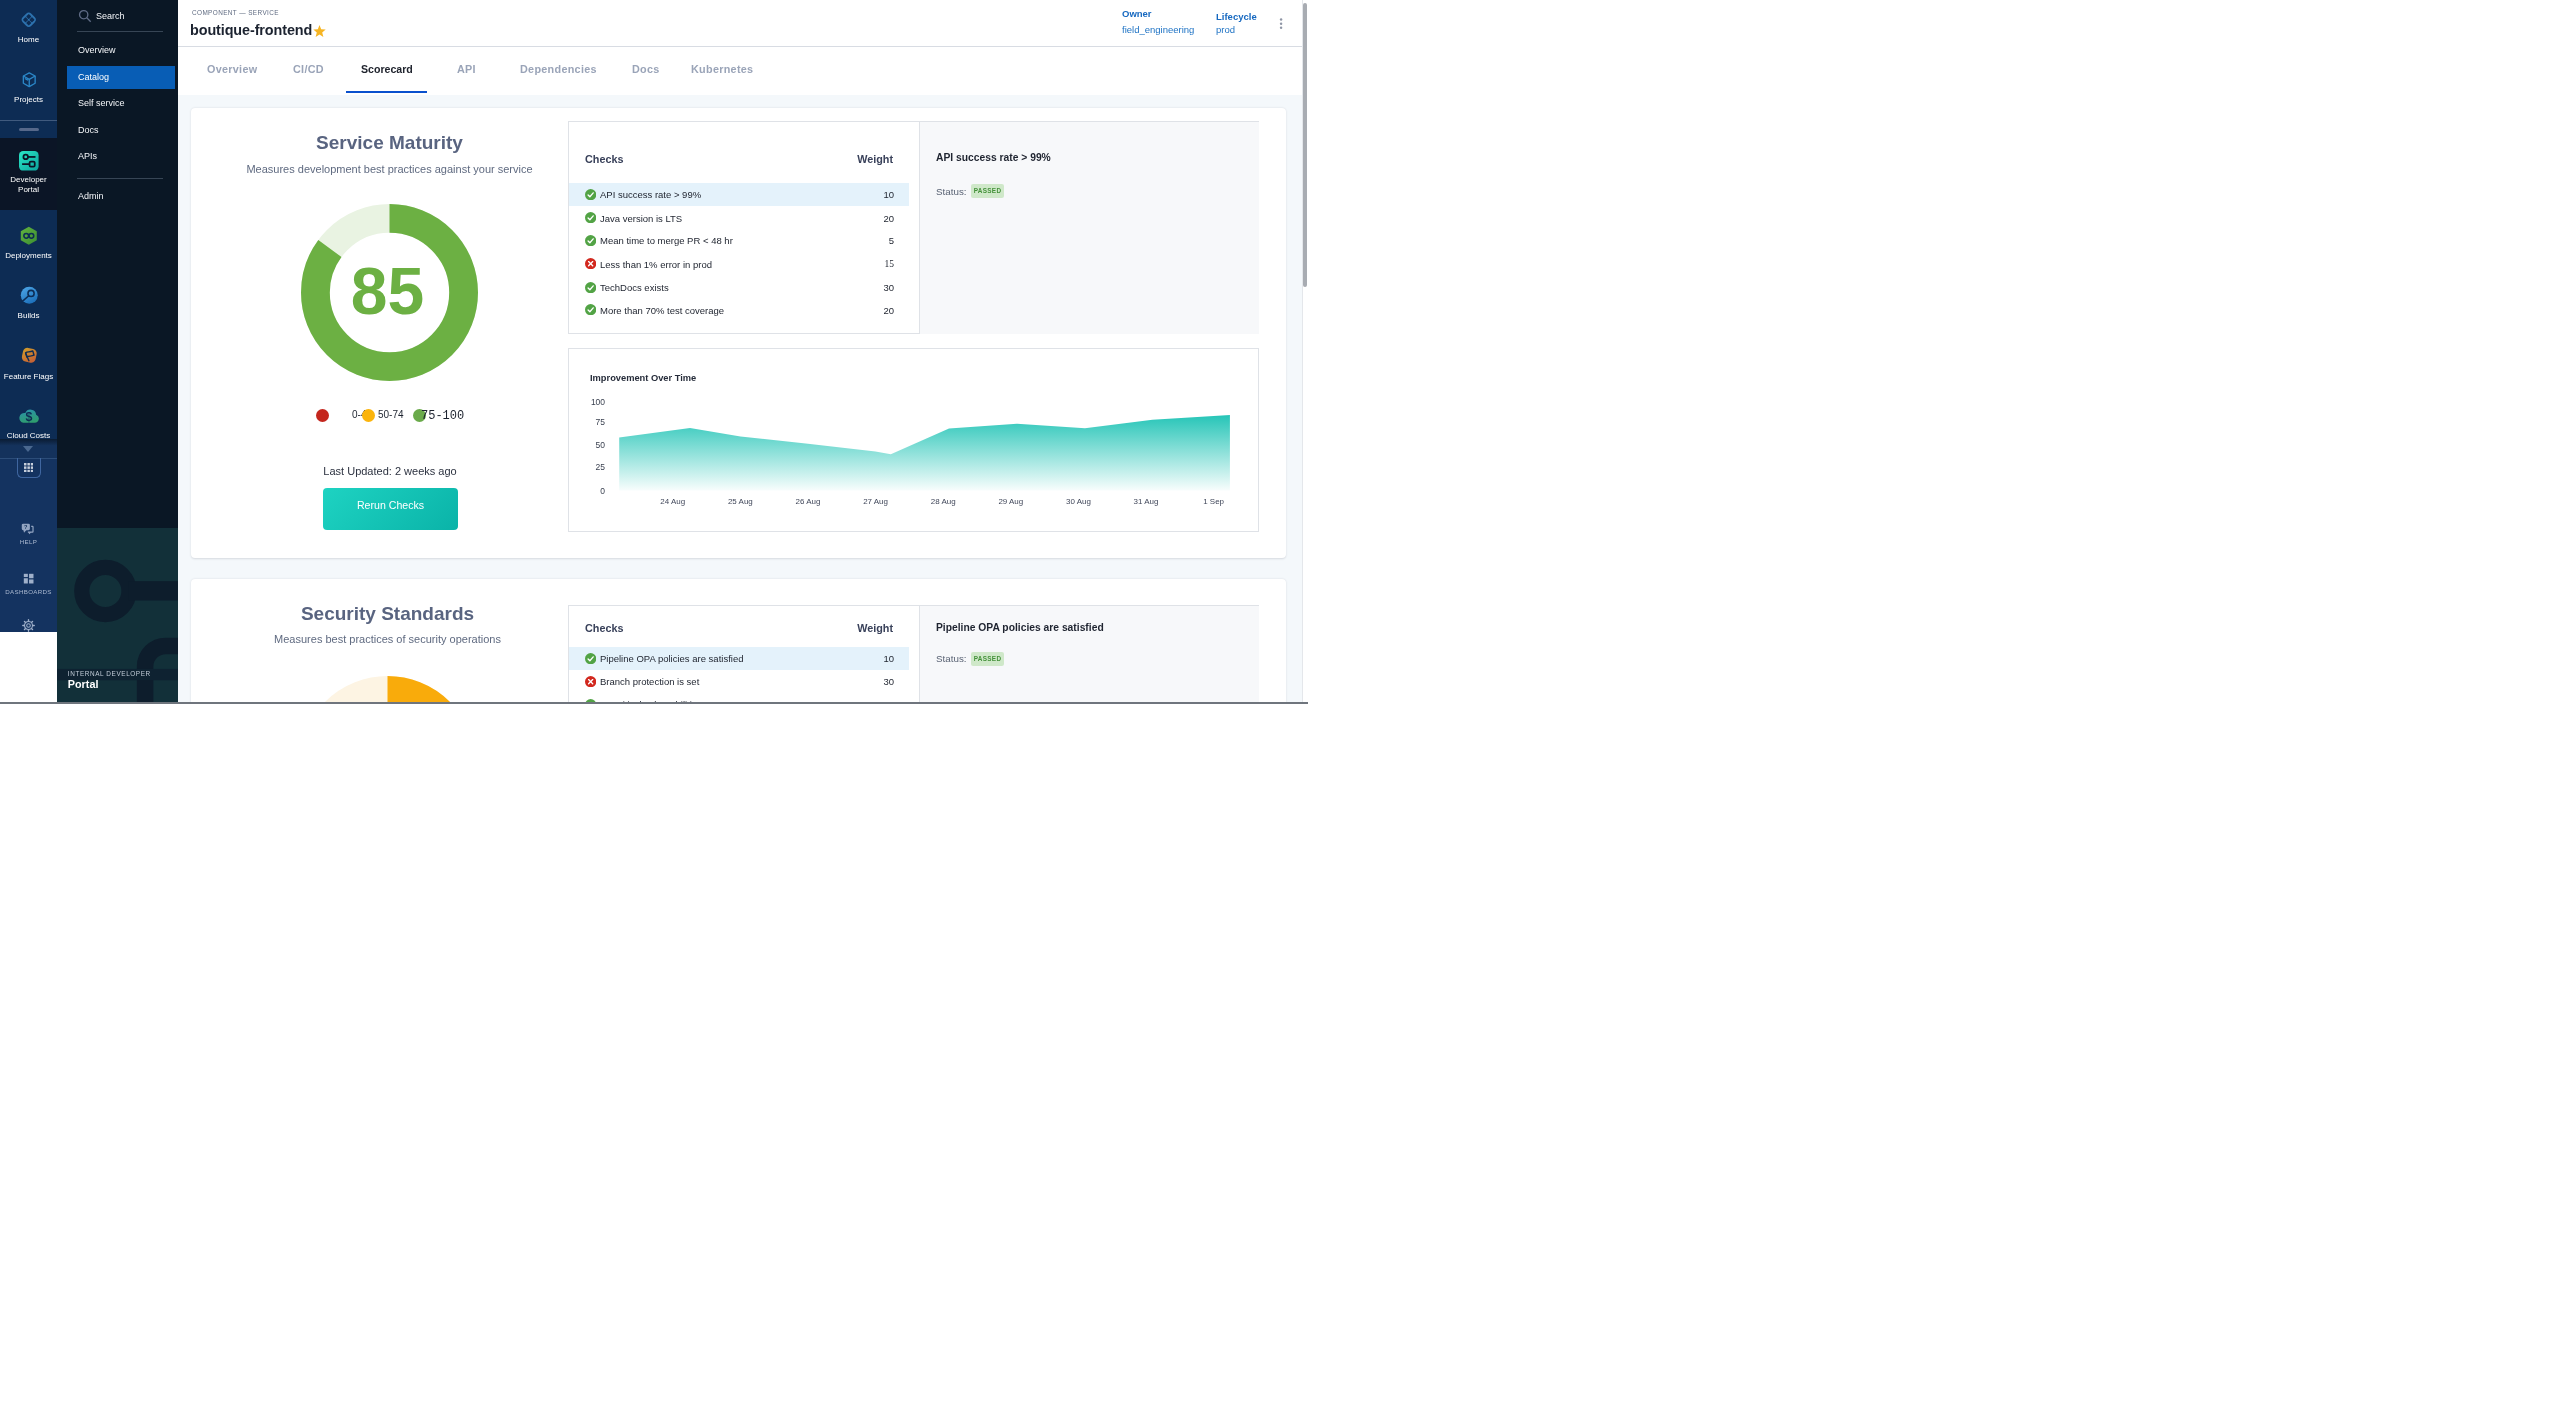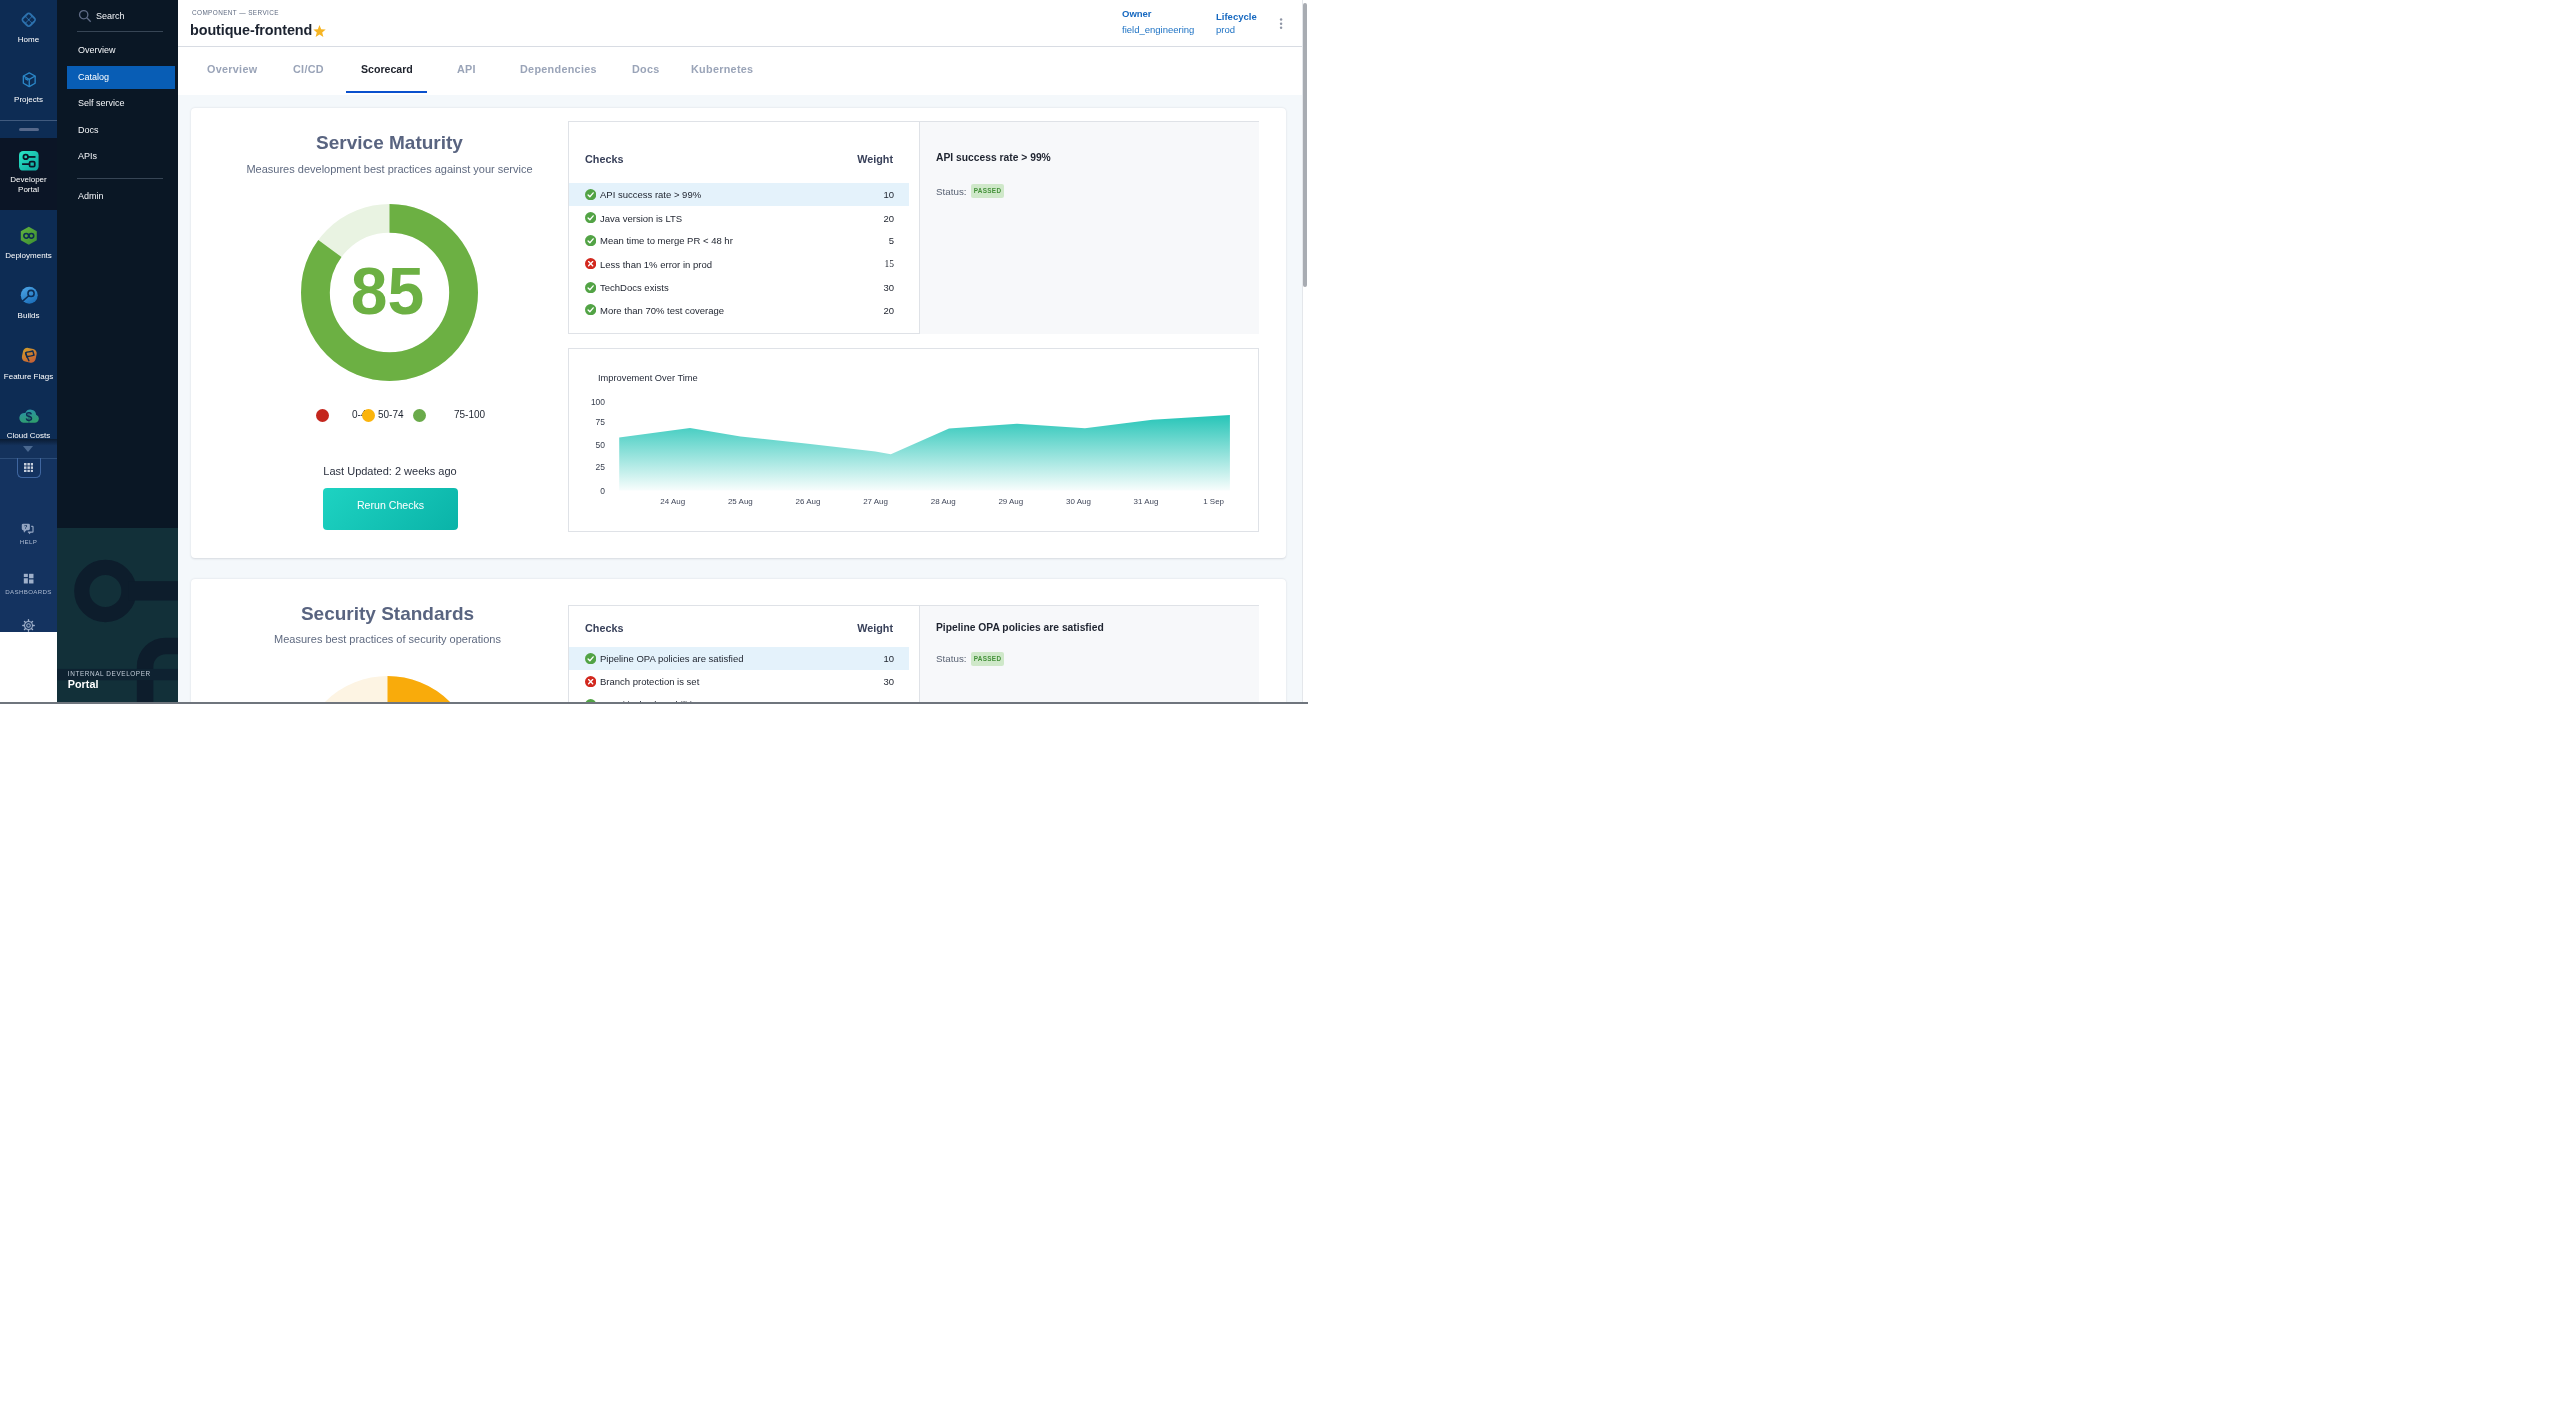--- a/index.html
+++ b/index.html
@@ -249,21 +249,21 @@
   <circle cx="172" cy="172" r="144" fill="none" stroke="#e9f3e2" stroke-width="56"></circle>
   <circle cx="172" cy="172" r="144" fill="none" stroke="#6cb043" stroke-width="56" stroke-dasharray="769.0 135.7" transform="rotate(-90 172 172)"></circle>
 </svg>
 <div class="abs ctr" style="left:299px;top:255px;width:177px;font-size:66px;line-height:72px;font-weight:bold;color:#6cb043;">85</div>
 
 <div class="abs" style="left:316px;top:409px;width:13px;height:13px;border-radius:50%;background:#c4261d;"></div>
 <div class="abs" style="left:352px;top:409px;font-size:10px;color:#1e2430;">0-49</div>
 <div class="abs" style="left:362px;top:409px;width:13px;height:13px;border-radius:50%;background:#fbb40c;"></div>
 <div class="abs" style="left:378px;top:409px;font-size:10px;color:#1e2430;">50-74</div>
 <div class="abs" style="left:413px;top:409px;width:13px;height:13px;border-radius:50%;background:#6aaa4a;"></div>
-<div class="abs" style="left:454px;top:409px;font-size:10px;color:#1e2430;">75-100</div>
+<div class="abs" style="left:421px;top:409px;font-size:12px;color:#1e2430;font-family:Liberation Mono, monospace;">75-100</div>
 
 <div class="abs ctr" style="left:261px;top:465px;width:258px;font-size:11px;color:#2c3240;">Last Updated: 2 weeks ago</div>
 <div class="abs ctr" style="left:323px;top:488px;width:135px;height:42px;border-radius:4.1px;background:linear-gradient(135deg,#1ed3c2,#0ab3a8);font-size:10.6px;font-weight:500;color:#fff;line-height:34px;">Rerun Checks</div>
 
 <div class="abs" style="left:568px;top:121px;width:691px;height:213px;border:0.5px solid #dfe2e7;background:#fff;"></div>
 <div class="abs" style="left:919px;top:122px;width:340px;height:212px;background:#f7f8fa;border-left:0.5px solid #dfe2e7;"></div>
 <div class="abs" style="left:585px;top:153px;font-size:10.8px;font-weight:bold;color:#39415a;">Checks</div>
 <div class="abs" style="left:821px;top:153px;width:72px;font-size:10.8px;font-weight:bold;color:#39415a;text-align:right;">Weight</div>
 
 <div class="abs" style="left:569px;top:183px;width:340px;height:23px;background:#e4f2fb;"></div>
@@ -307,21 +307,21 @@
       </svg>
       <div class="abs" style="left:600px;top:305px;font-size:9.5px;color:#232833;">More than 70% test coverage</div>
       <div class="abs" style="left:842px;top:305px;width:52px;font-size:9.5px;color:#232833;text-align:right;">20</div>
 </div>
 
 <div class="abs" style="left:936px;top:152px;font-size:10.3px;font-weight:bold;color:#1f2430;">API success rate &gt; 99%</div>
 <div class="abs" style="left:936px;top:186px;font-size:9.8px;color:#5a6374;">Status:</div>
 <div class="abs ctr" style="left:971px;top:184px;width:33px;height:14px;background:#cfe8c9;border-radius:2.1px;font-size:6.4px;font-weight:bold;letter-spacing:0.3px;color:#44913a;line-height:14px;">PASSED</div>
 
 <div class="abs" style="left:568px;top:348px;width:691px;height:184px;border:0.5px solid #dfe2e7;background:#fff;"></div>
-<div class="abs" style="left:590px;top:373px;font-size:9.3px;font-weight:normal;color:#262c3a;margin-left:8px;">Improvement Over Time</div>
+<div class="abs" style="left:590px;top:373px;font-size:9.3px;font-weight:bold;color:#262c3a;">Improvement Over Time</div>
 <svg class="abs" style="left:569px;top:349px;" width="690" height="183" viewBox="0 0 1340 355">
   <defs>
     <linearGradient id="garea" x1="0" y1="128" x2="0" y2="275" gradientUnits="userSpaceOnUse">
       <stop offset="0" stop-color="#1fc3b5" stop-opacity="0.97"></stop>
       <stop offset="1" stop-color="#1fc3b5" stop-opacity="0.03"></stop>
     </linearGradient>
   </defs>
   <polygon fill="url(#garea)" points="97.5,171.5 235,153 333,169.5 464,184 595,199 625,204 738,154 870,145 1002,153.5 1133,137 1252,130 1283.5,128 1283.5,274.5 97.5,274.5"></polygon>
   <g font-family="Liberation Sans" font-size="16.5" fill="#3a4150">
     <text x="70" y="109" text-anchor="end">100</text>

